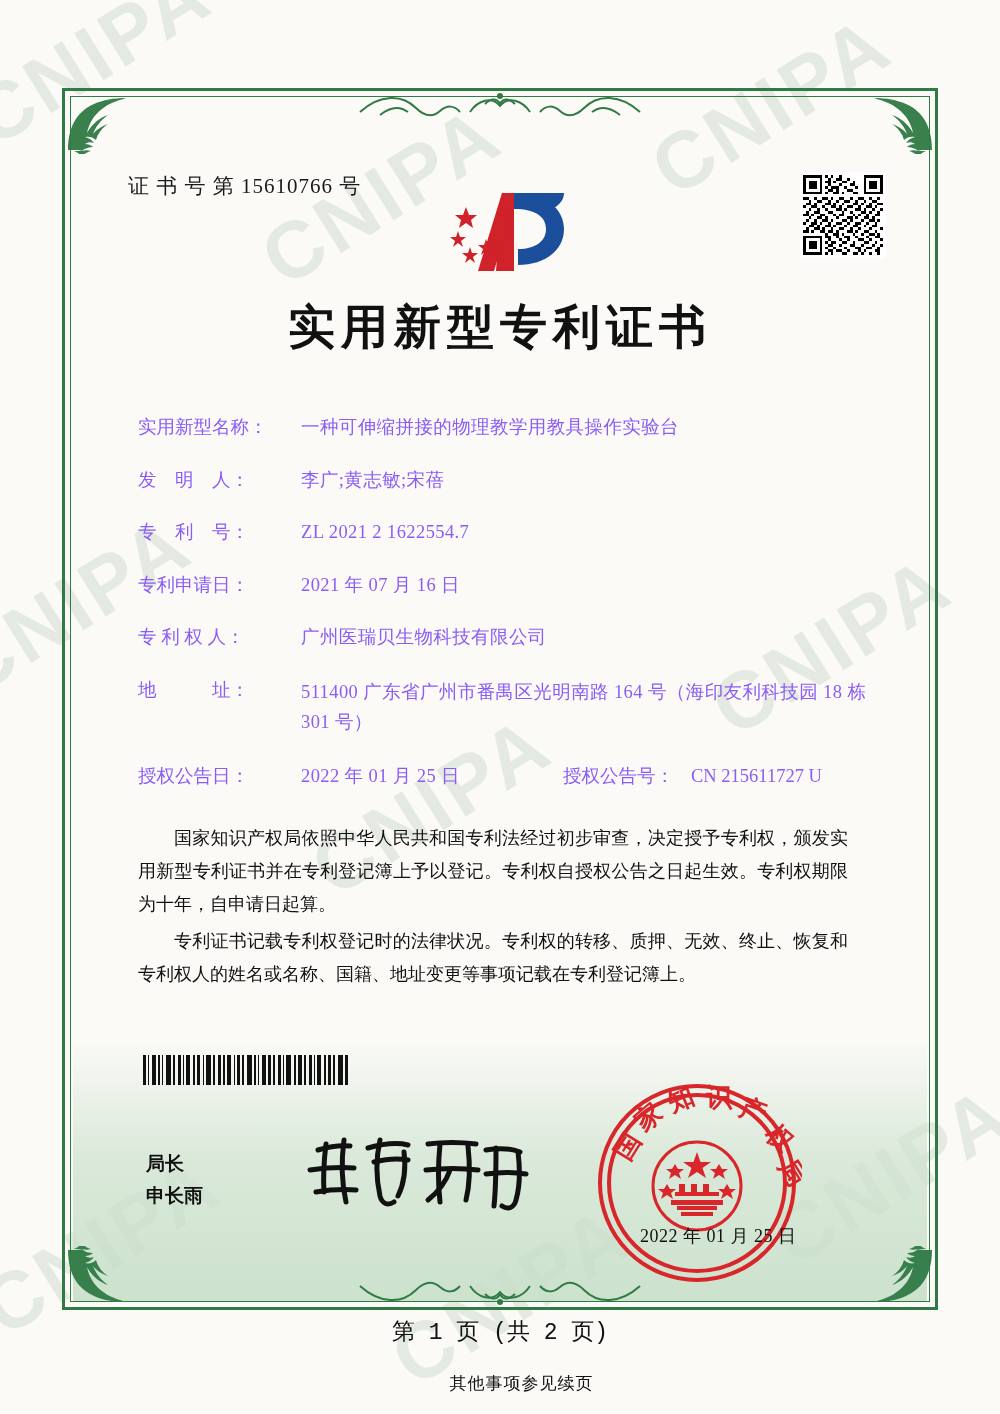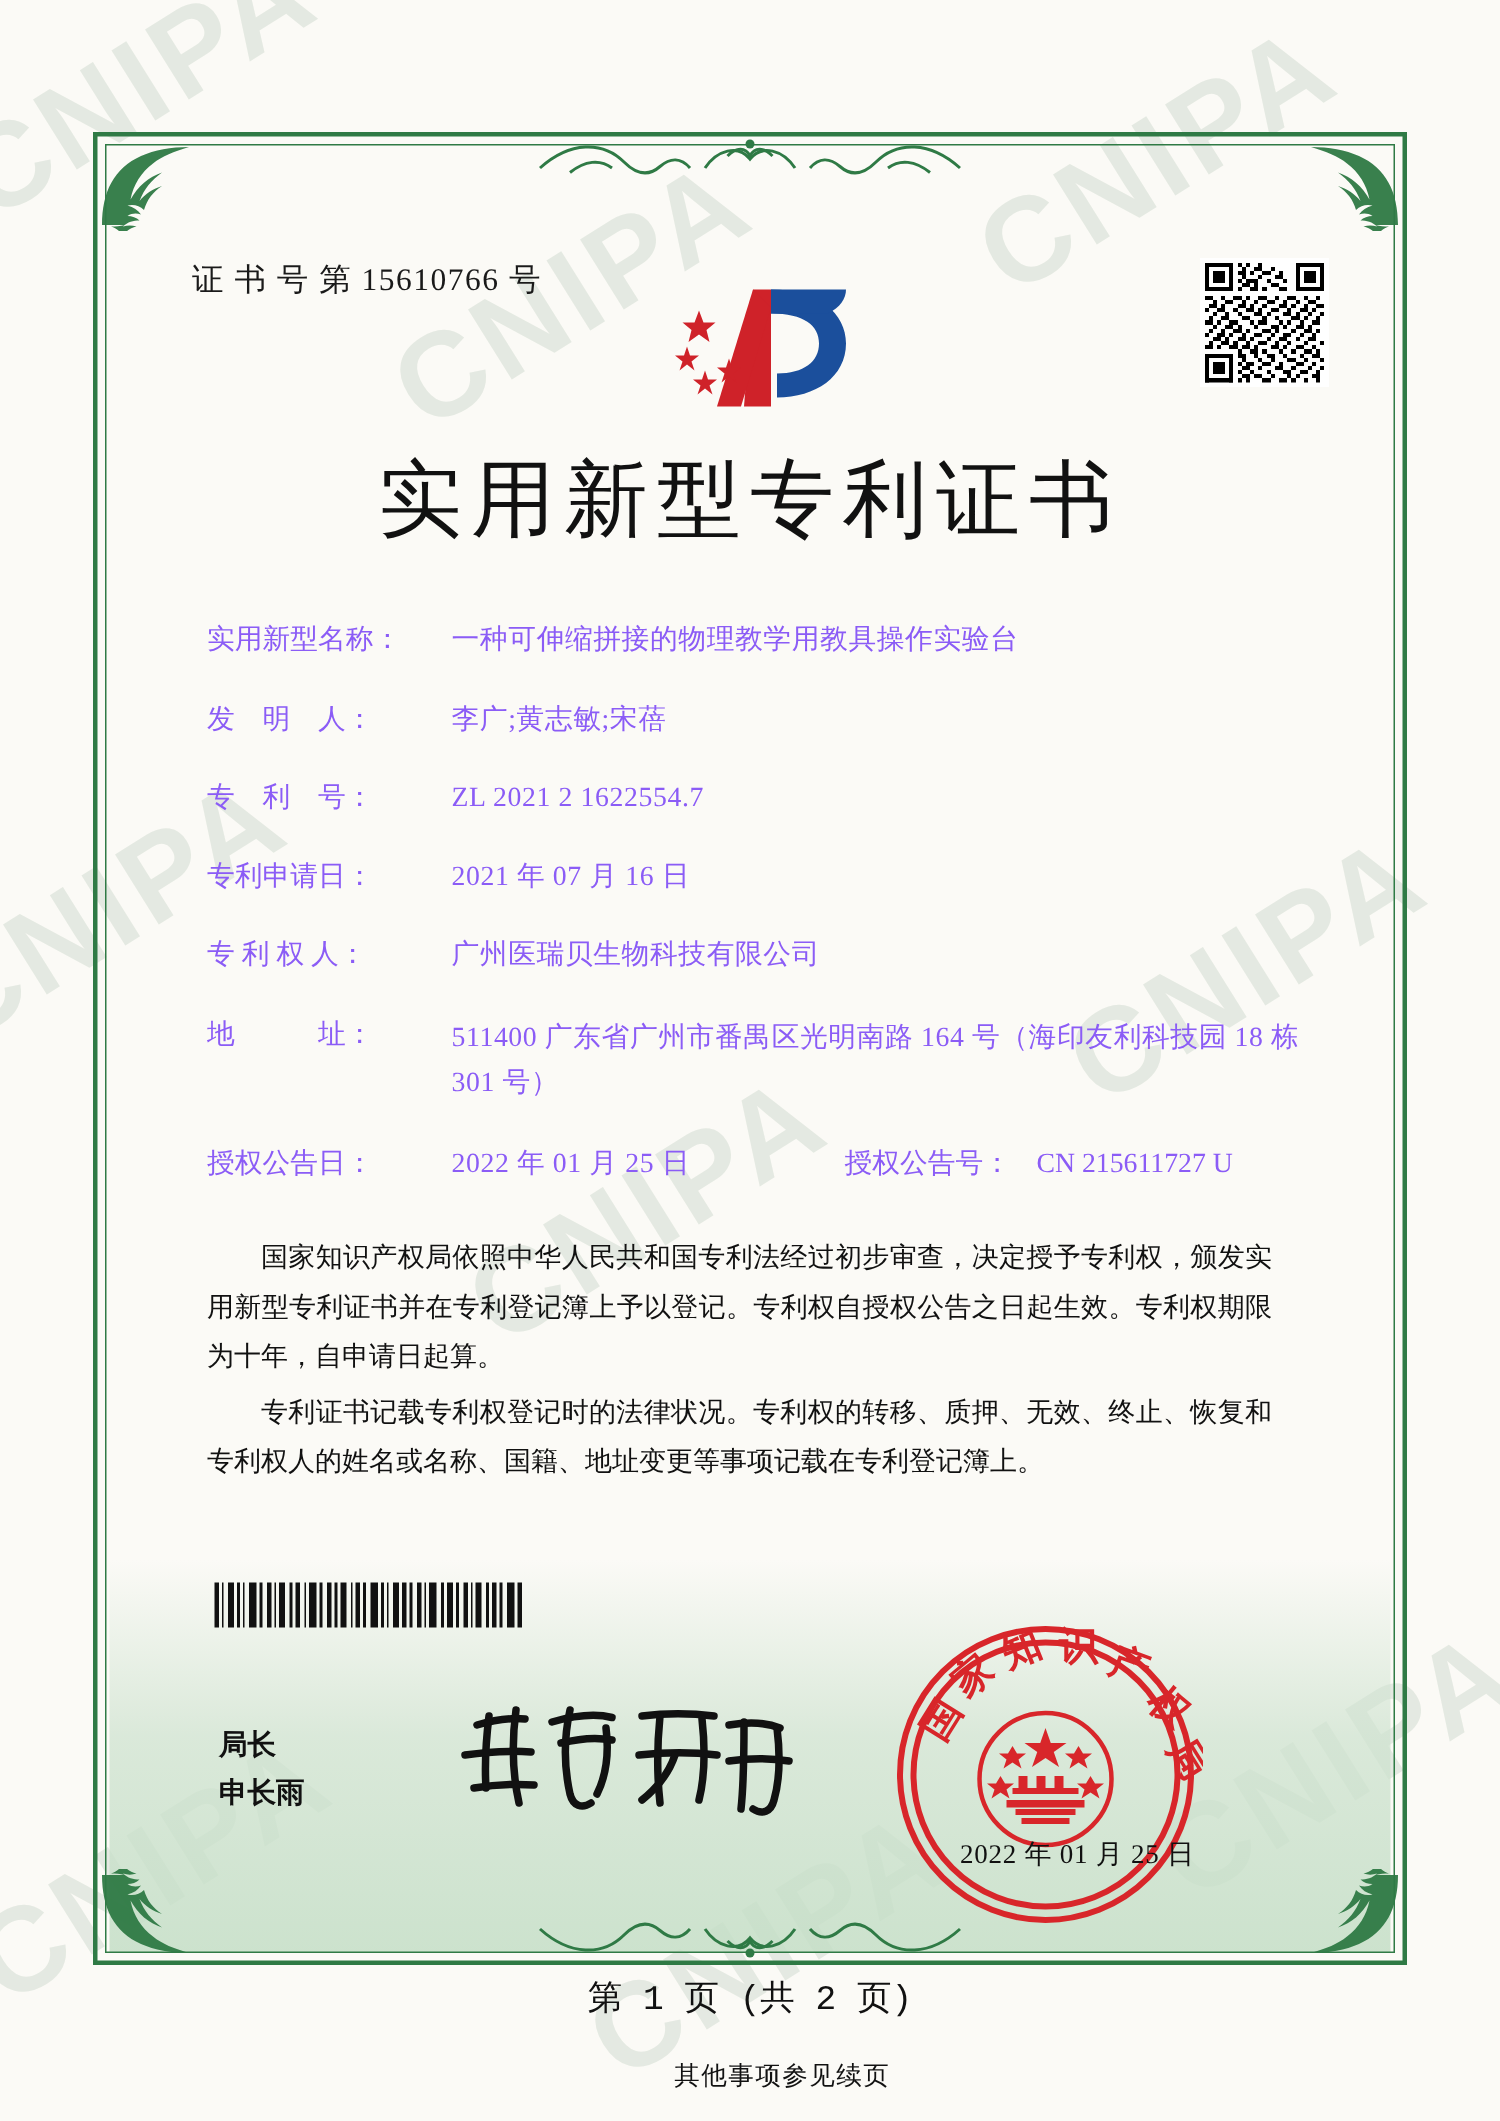--- a/index.html
+++ b/index.html
@@ -115,22 +115,22 @@
     width: 86px; height: 86px;
     background: #fff;
     padding: 3px;
     box-sizing: border-box;
   }
 
   .title {
     position: absolute;
     left: 0; right: 0; top: 296px;
     text-align: center;
-    font-size: 56px;
-    font-weight: 400;
+    font-size: 47px;
+    font-weight: 700;
     letter-spacing: 6px;
     color: #111;
     font-family: "DejaVu Serif", serif;
   }
 
   
   .fields {
     position: absolute;
     left: 138px; top: 414px;
     width: 740px;

